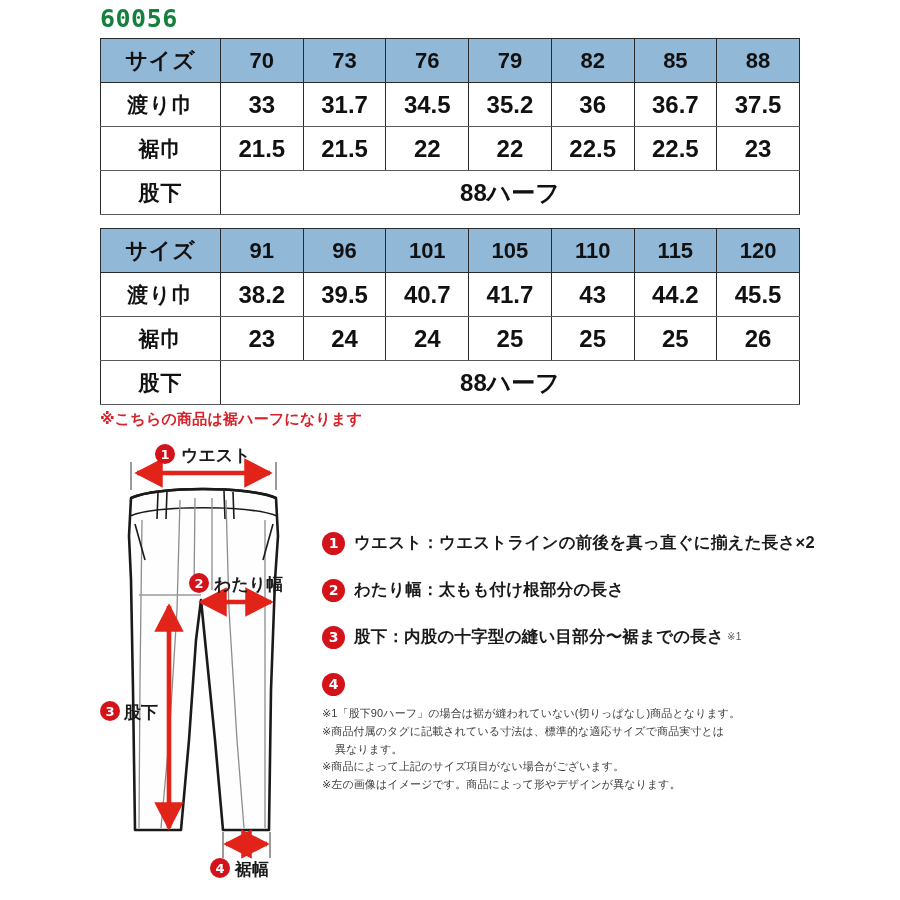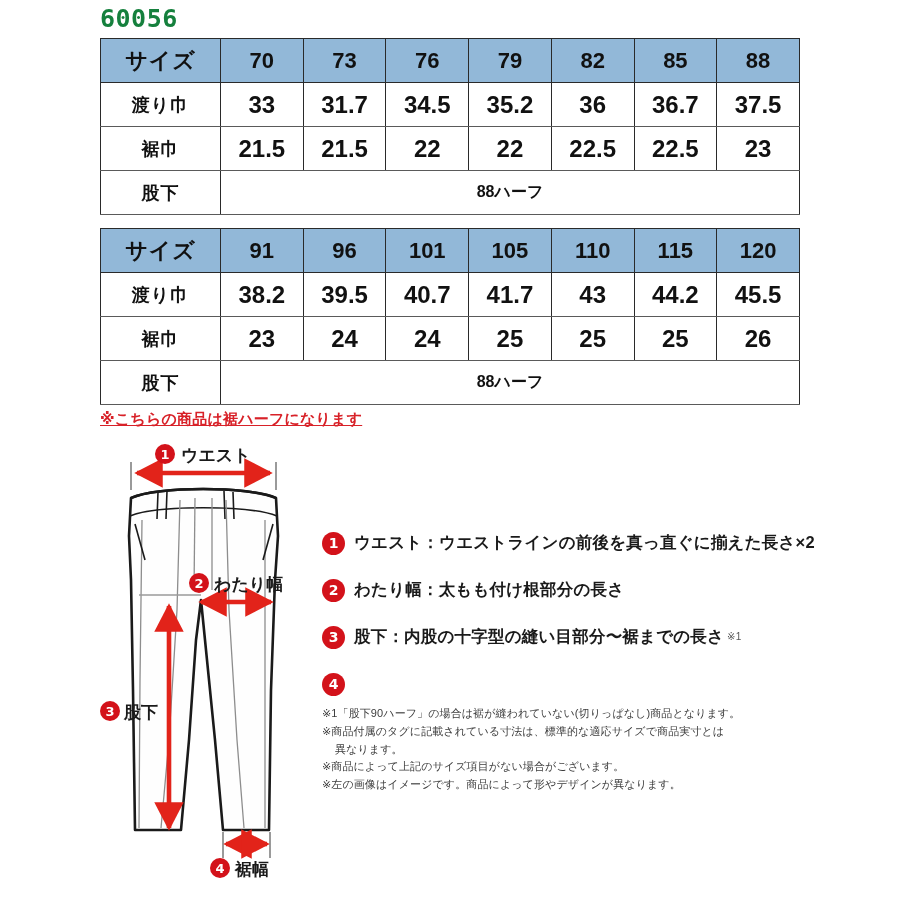--- a/index.html
+++ b/index.html
@@ -51,44 +51,43 @@
     height: 44px;
     box-sizing: border-box;
   }
   .size-table .hdr-row td {
     background: #92b8d8;
     font-size: 22px;
     border-color: #2a2a2a;
   }
   .size-table .label-col {
     width: 120px;
-    font-size: 18px;
+    font-size: 21px;
     letter-spacing: 1px;
   }
   .size-table .data-cell {
     font-size: 24px;
   }
   .size-table .merged-cell {
-    font-size: 16px;
+    font-size: 24px;
   }
   .size-table tbody tr td {
     border-top-color: #5a5a5a;
     border-bottom-color: #5a5a5a;
   }
 
   
   .red-note {
     position: absolute;
     left: 100px;
     top: 410px;
     font-size: 15px;
     font-weight: bold;
     color: #d82128;
     letter-spacing: 0.2px;
-    text-decoration: underline;
   }
 
   
   #pants-diagram {
     position: absolute;
     left: 95px;
     top: 440px;
   }
 
   

